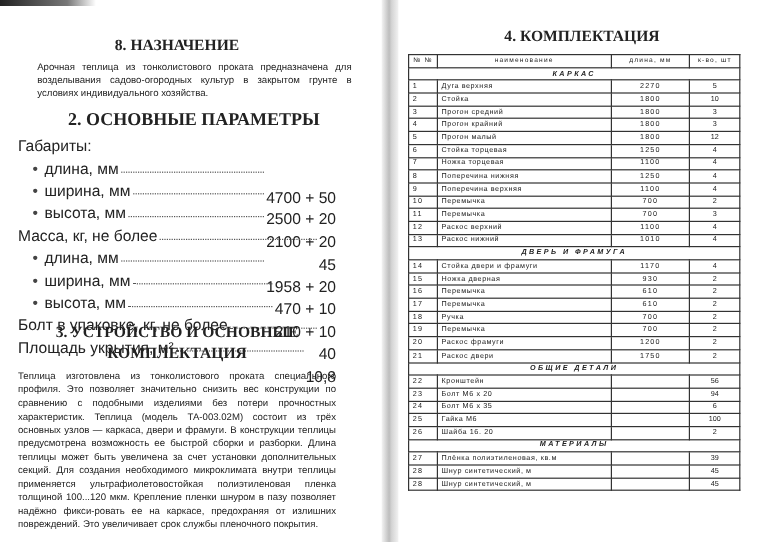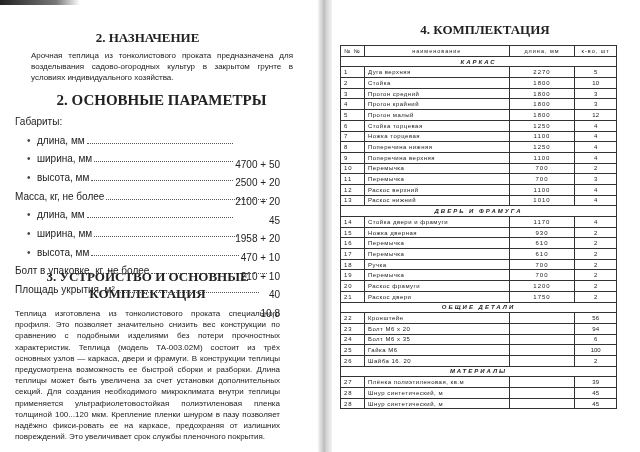--- a/index.html
+++ b/index.html
@@ -4,21 +4,21 @@
 <style>
   html, body { margin:0; padding:0; }
   body { width:640px; height:452px; background:#fff; position:relative; overflow:hidden; font-family:"Liberation Sans", sans-serif; color:#222; }
   .topbar { position:absolute; left:0; top:0; width:80px; height:5px; background:linear-gradient(90deg,#222,#777 70%,#fff); }
   .spine { position:absolute; left:318px; top:0; width:14px; height:452px; background:linear-gradient(90deg,#f4f4f4,#bdbdbd 45%,#d4d4d4 60%,#f2f2f2); }
   .left { position:absolute; left:15px; top:0; width:265px; }
   .h { font-family:"Liberation Serif", serif; font-weight:bold; text-align:center; color:#222; }
   .h1 { position:absolute; left:0; width:265px; top:30px; font-size:13px; }
   .p1 { position:absolute; left:0; top:50px; width:262px; font-size:8px; line-height:11px; text-align:justify;margin-left:16px; }
   .h2 { position:absolute; left:14px; width:265px; top:92px; font-size:15px; }
-  .params { position:absolute; left:0; top:112px; width:265px; font-size:10px; }
+  .params { position:absolute; left:0; top:112px; width:265px; font-size:13px; }
   .prow { height:18.7px; display:flex; align-items:center; }
   .prow.ind { padding-left:12px; }
   .bullet { width:10px; color:#444; }
   .lbl { white-space:nowrap; }
   .dots { flex:1; border-bottom:1px dotted #555; margin:0 2px; height:6px; }
   .val { white-space:nowrap;margin-top:48px; }
   .h3 { position:absolute; left:0; width:265px; top:268px; font-size:13px; line-height:17px; }
   .p3 { position:absolute; left:0; top:308px; width:265px; font-size:8px; line-height:11.2px; text-align:justify; }
   .right { position:absolute; left:340px; top:0; width:290px; }
   .h4 { position:absolute; left:0; width:290px; top:22px; font-size:13px; }
@@ -32,21 +32,21 @@
   td.sec { text-align:center; font-style:italic; font-weight:bold; letter-spacing:2px; font-size:6px; }
   .thick { border:1.5px solid #111; }
 </style>
 </head>
 <body>
 
 <div class="topbar"></div>
 <div class="spine"></div>
 
 <div class="left">
-  <div class="h h1">2. НАЗНАЧЕНИЕ</div>
+  <div class="h h1">8. НАЗНАЧЕНИЕ</div>
   <div class="p1">Арочная теплица из тонколистового проката предназначена для возделывания садово-огородных культур в закрытом грунте в условиях индивидуального хозяйства.</div>
   <div class="h h2">2. ОСНОВНЫЕ ПАРАМЕТРЫ</div>
   <div class="params" id="params">
       <div class="prow">
         <span class="lbl">Габариты:</span>
       </div>
       <div class="prow ind">
         <span class="bullet">•</span>
         <span class="lbl">длина, мм</span>
         <span class="dots"></span>

